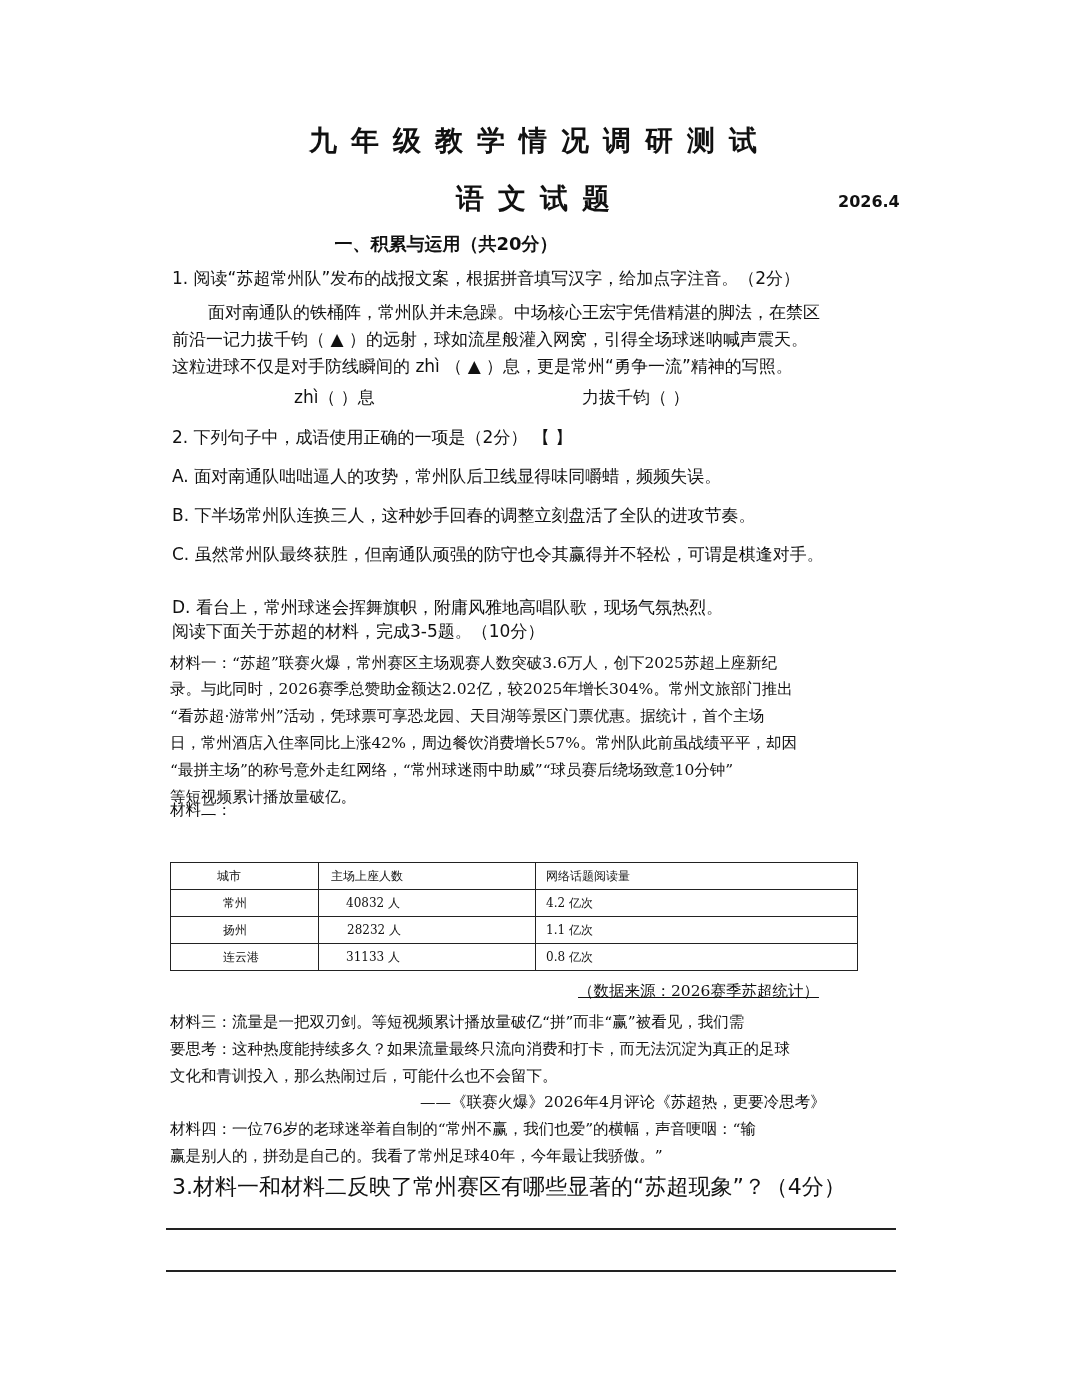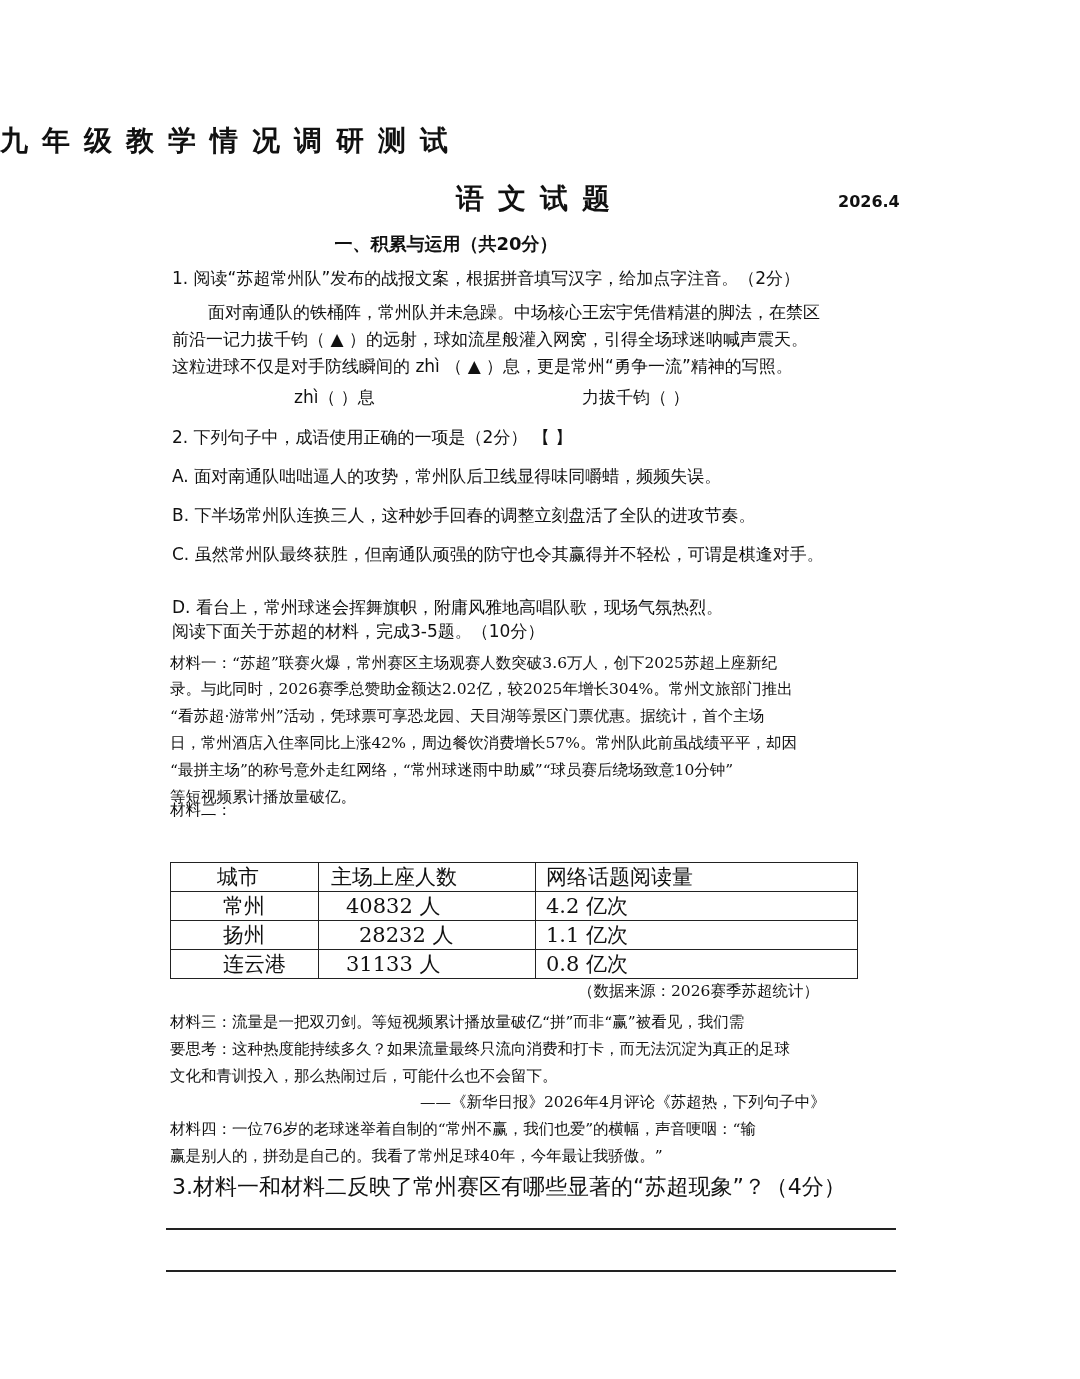--- a/index.html
+++ b/index.html
@@ -1,26 +1,26 @@
 <!DOCTYPE html>
 <html><head>
 <meta charset="utf-8">
 <style>
   html, body { margin:0; padding:0; background:#ffffff; }
   body { width:1080px; height:1379px; position:relative; overflow:hidden;
          font-family: "DejaVu Sans", "Liberation Sans", sans-serif; color:#111; }
   .abs { position:absolute; white-space:nowrap; }
-  .title { left:0; width:1080px; text-align:left; top:122px; font-size:28px; font-weight:bold; letter-spacing:14px; }
+  .title { left:0; width:1080px; text-align:center; top:122px; font-size:28px; font-weight:bold; letter-spacing:14px; }
   .subtitle { left:0; width:1080px; text-align:center; top:180px; font-size:28px; font-weight:bold; letter-spacing:14px; }
   .date { left:838px; top:192px; font-size:16px; font-weight:bold; }
   .section { left:0; width:892px; text-align:center; top:232px; font-size:18px; font-weight:bold; }
   .line { font-size:17px; left:172px; }
   .mat { font-family: "DejaVu Serif", "Liberation Serif", serif; font-size:15.5px; left:170px; }
   table.data { position:absolute; left:170px; top:862px; border-collapse:collapse;
-               font-family:"DejaVu Serif","Liberation Serif",serif; font-size:21px; }
+               font-family:"DejaVu Serif","Liberation Serif",serif; font-size:12px; }
   table.data td { border:1.5px solid #222; height:27px; padding:0; }
   table.data td.c1 { width:148px; padding-left:52px; box-sizing:border-box; }
   table.data td.c2 { width:217px; box-sizing:border-box; }
   table.data td.c3 { width:322px; padding-left:10px; box-sizing:border-box; }
   .answer-line { position:absolute; left:166px; width:730px; height:2px; background:#222; }
 </style>
 </head>
 <body>
 
 <div class="abs title">九年级教学情况调研测试</div>
@@ -57,35 +57,35 @@
     <td class="c2" style="padding-left:12px;">主场上座人数</td>
     <td class="c3">网络话题阅读量</td>
   </tr>
   <tr>
     <td class="c1">常州</td>
     <td class="c2" style="padding-left:27px;">40832 人</td>
     <td class="c3">4.2 亿次</td>
   </tr>
   <tr>
     <td class="c1">扬州</td>
-    <td class="c2" style="padding-left:40px;margin-top:36px;">28232 人</td>
+    <td class="c2" style="padding-left:28px;margin-top:36px;">28232 人</td>
     <td class="c3">1.1 亿次</td>
   </tr>
   <tr>
     <td class="c1">连云港</td>
     <td class="c2" style="padding-left:27px;">31133 人</td>
     <td class="c3">0.8 亿次</td>
   </tr>
 </tbody>
   </table>
-<div class="abs mat" style="top:981px; left:578px;">（数据来源：2026赛季苏超统计）</div>
+<div class="abs mat" style="top:981px; left:578px;text-decoration:underline;">（数据来源：2026赛季苏超统计）</div>
 
 <div class="abs mat" style="top:1012px;">材料三：流量是一把双刃剑。等短视频累计播放量破亿“拼”而非“赢”被看见，我们需</div>
 <div class="abs mat" style="top:1039px;">要思考：这种热度能持续多久？如果流量最终只流向消费和打卡，而无法沉淀为真正的足球</div>
 <div class="abs mat" style="top:1066px;">文化和青训投入，那么热闹过后，可能什么也不会留下。</div>
-<div class="abs mat" style="top:1092px; left:420px;">——《新华日报》2026年4月评论《苏超热，下列句子中》</div>
+<div class="abs mat" style="top:1092px; left:420px;">——《联赛火爆》2026年4月评论《苏超热，更要冷思考》</div>
 
 <div class="abs mat" style="top:1119px;">材料四：一位76岁的老球迷举着自制的“常州不赢，我们也爱”的横幅，声音哽咽：“输</div>
 <div class="abs mat" style="top:1146px;">赢是别人的，拼劲是自己的。我看了常州足球40年，今年最让我骄傲。”</div>
 <div class="abs line" style="top:1172px; font-size:22px;">3.材料一和材料二反映了常州赛区有哪些显著的“苏超现象”？（4分）</div>
 
 <div class="answer-line" style="top:1228px;"></div>
 <div class="answer-line" style="top:1270px;"></div>
 
 </body></html>

